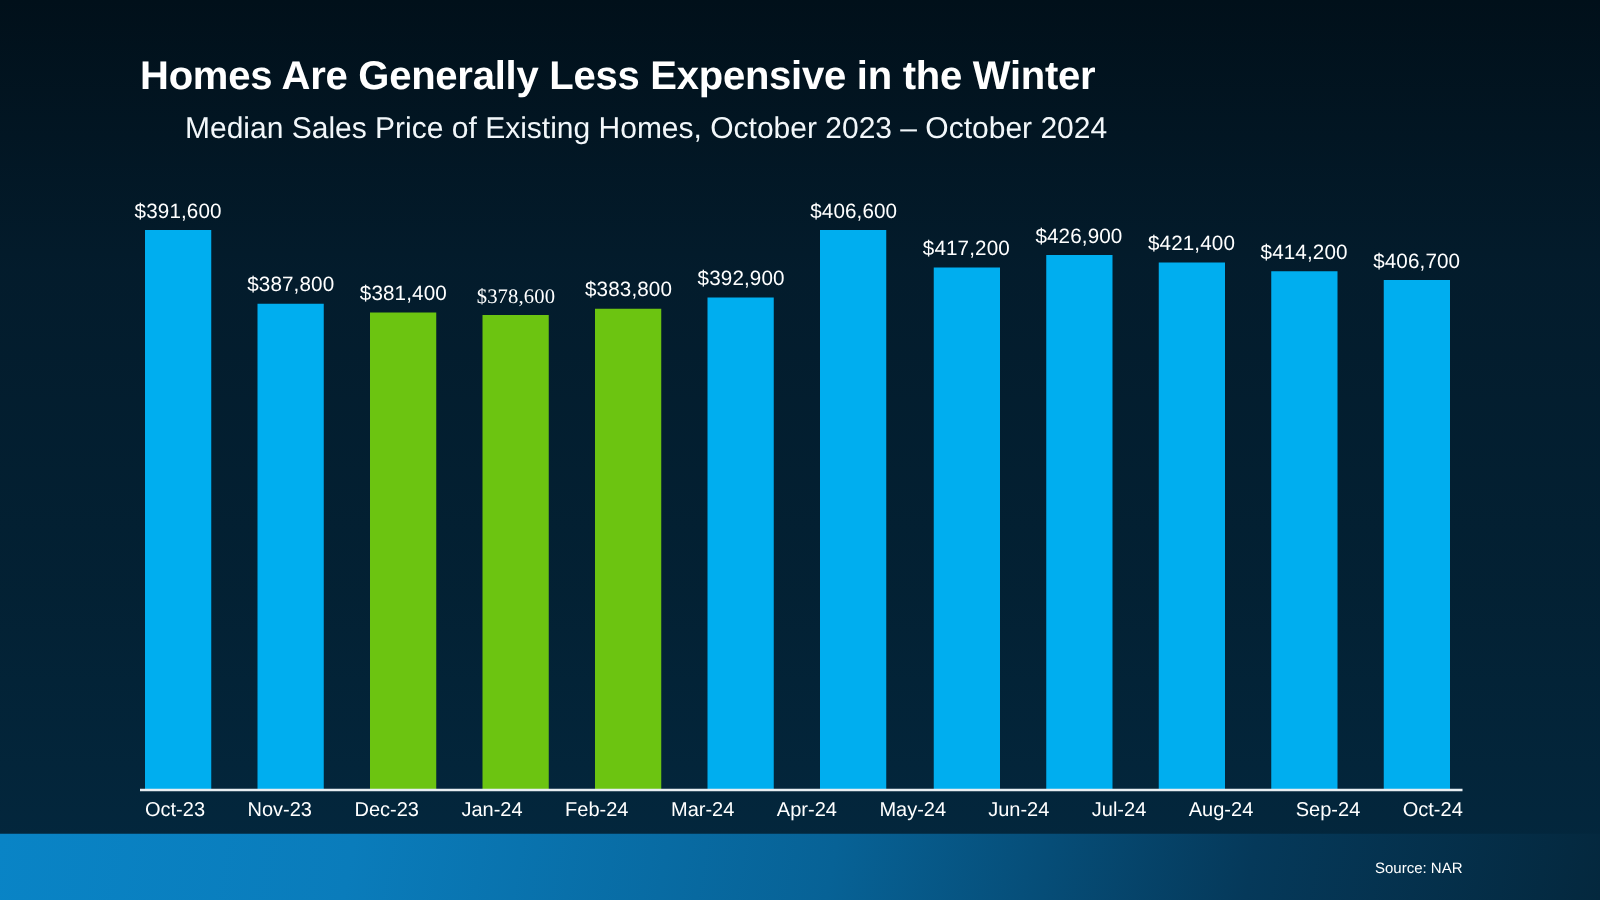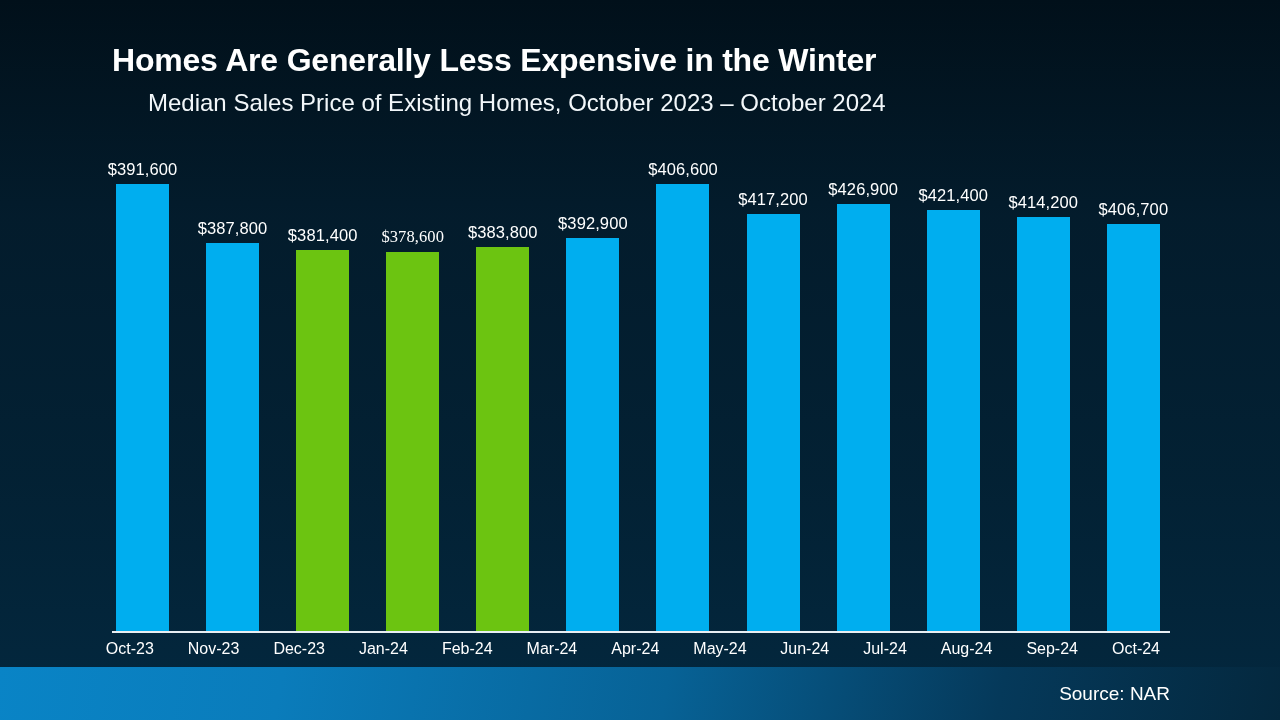--- a/index.html
+++ b/index.html
@@ -104,21 +104,21 @@
     height: 2px;
     background: #E8EEF2;
   }
   #axis-labels {
     position: absolute;
     left: 112px;
     top: 640px;
     width: 1060px;
     height: 24px;
     display: flex;
-    justify-content: flex-end;
+    justify-content: space-between;
     padding: 0 12px 0 4px;
     box-sizing: border-box;
     gap: 34px;
   }
   .axis-label {
     width: 53px;
     text-align: center;
     font-size: 16px;
     color: #FFFFFF;
     white-space: nowrap;
@@ -131,21 +131,21 @@
     bottom: 0;
     width: 1280px;
     height: 53px;
     background: linear-gradient(100deg, #0984C6 0%, #0A7CBB 22%, #076296 52%, #05395A 78%, #04283E 100%);
   }
   #footer-source {
     position: absolute;
     right: 110px;
     top: 50%;
     transform: translateY(-50%);
-    font-size: 19px;
+    font-size: 12px;
     color: #FFFFFF;
     white-space: nowrap;
   }
 </style>
 </head>
 <body>
 
 <div id="slide">
 
   <div id="header">

